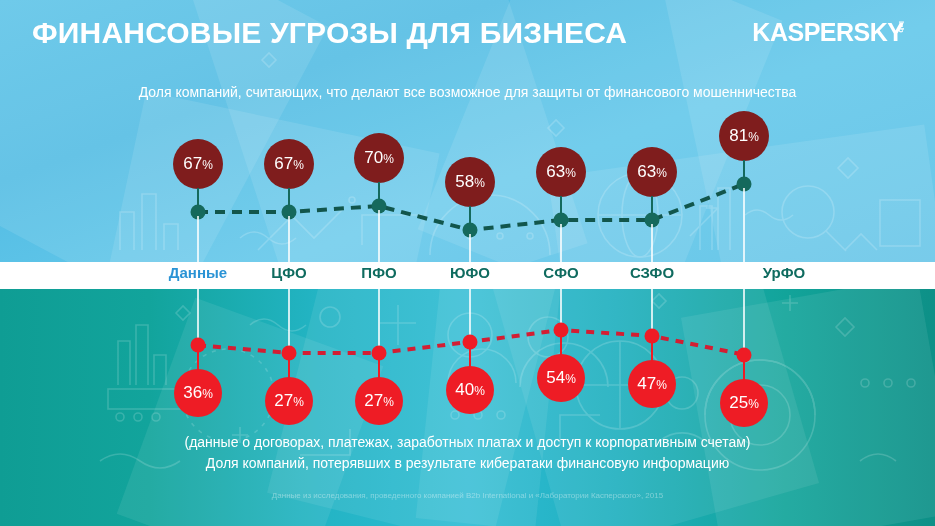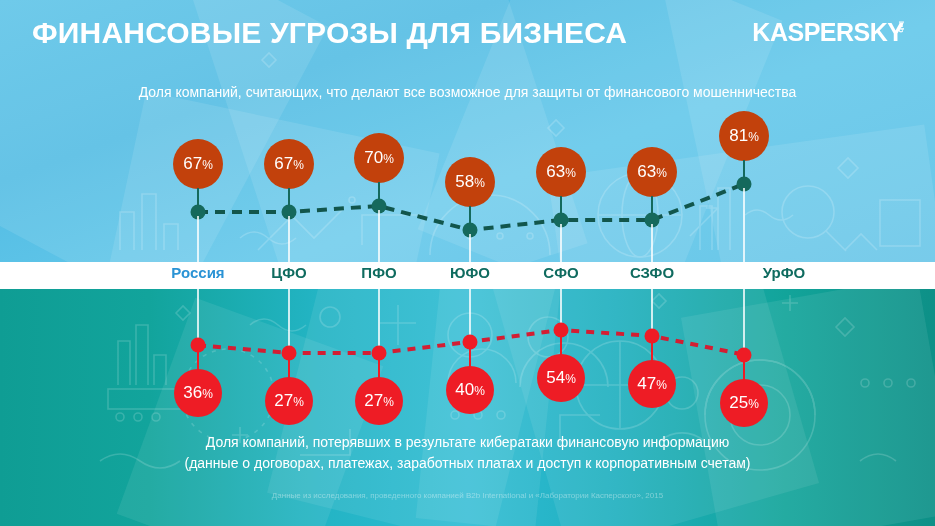--- a/index.html
+++ b/index.html
@@ -78,21 +78,21 @@
   
   .col-line{
     position:absolute;width:2px;background:rgba(255,255,255,.78);
   }
   .col-line.top{top:196px;height:66px;}
   .col-line.bot{top:289px;height:52px;}
 
   
   .g-bubble{
     position:absolute;width:50px;height:50px;border-radius:50%;
-    background:#c2410c;color:#ffffff;
+    background:#7f1d1d;color:#ffffff;
     display:flex;align-items:center;justify-content:center;
     font-size:17px;transform:translate(-50%,-50%);
   }
   .g-stem{position:absolute;width:2px;background:#15695c;transform:translateX(-50%);}
   .g-dot{
     position:absolute;width:15px;height:15px;border-radius:50%;
     background:#15695c;transform:translate(-50%,-50%);
   }
   .r-bubble{
     position:absolute;width:48px;height:48px;border-radius:50%;
@@ -304,28 +304,28 @@
       <div class="col-line bot" style="left: 743px; top: 289px; height: 65.65px;"></div>
       <div class="r-stem" style="left: 744px; top: 354.65px; height: 26px;"></div>
       <div class="r-dot" style="left: 744px; top: 354.65px;"></div>
       <div class="r-bubble" style="left: 744px; top: 402.65px;">
         <span>25<span class="pct">%</span></span>
       </div>
     </div>
 
   <div class="band"></div>
   <div id="band-text">
-      <div class="band-label accent" style="left: 198px;">Россия</div>
+      <div class="band-label accent" style="left: 198px;">Данные</div>
       <div class="band-label" style="left: 289px;">ЦФО</div>
       <div class="band-label" style="left: 379px;">ПФО</div>
       <div class="band-label" style="left: 470px;">ЮФО</div>
       <div class="band-label" style="left: 561px; text-align: center;">СФО</div>
       <div class="band-label" style="left: 652px;">СЗФО</div>
       <div class="band-label" style="left: 784px;">УрФО</div>
     </div>
 
   <div class="caption">
+    <div>(данные о договорах, платежах, заработных платах и доступ к корпоративным счетам)</div>
     <div>Доля компаний, потерявших в результате кибератаки финансовую информацию</div>
-    <div>(данные о договорах, платежах, заработных платах и доступ к корпоративным счетам)</div>
   </div>
   <div class="source">Данные из исследования, проведенного компанией B2b International и «Лаборатории Касперского», 2015</div>
 
 </div>
 
 </body></html>

